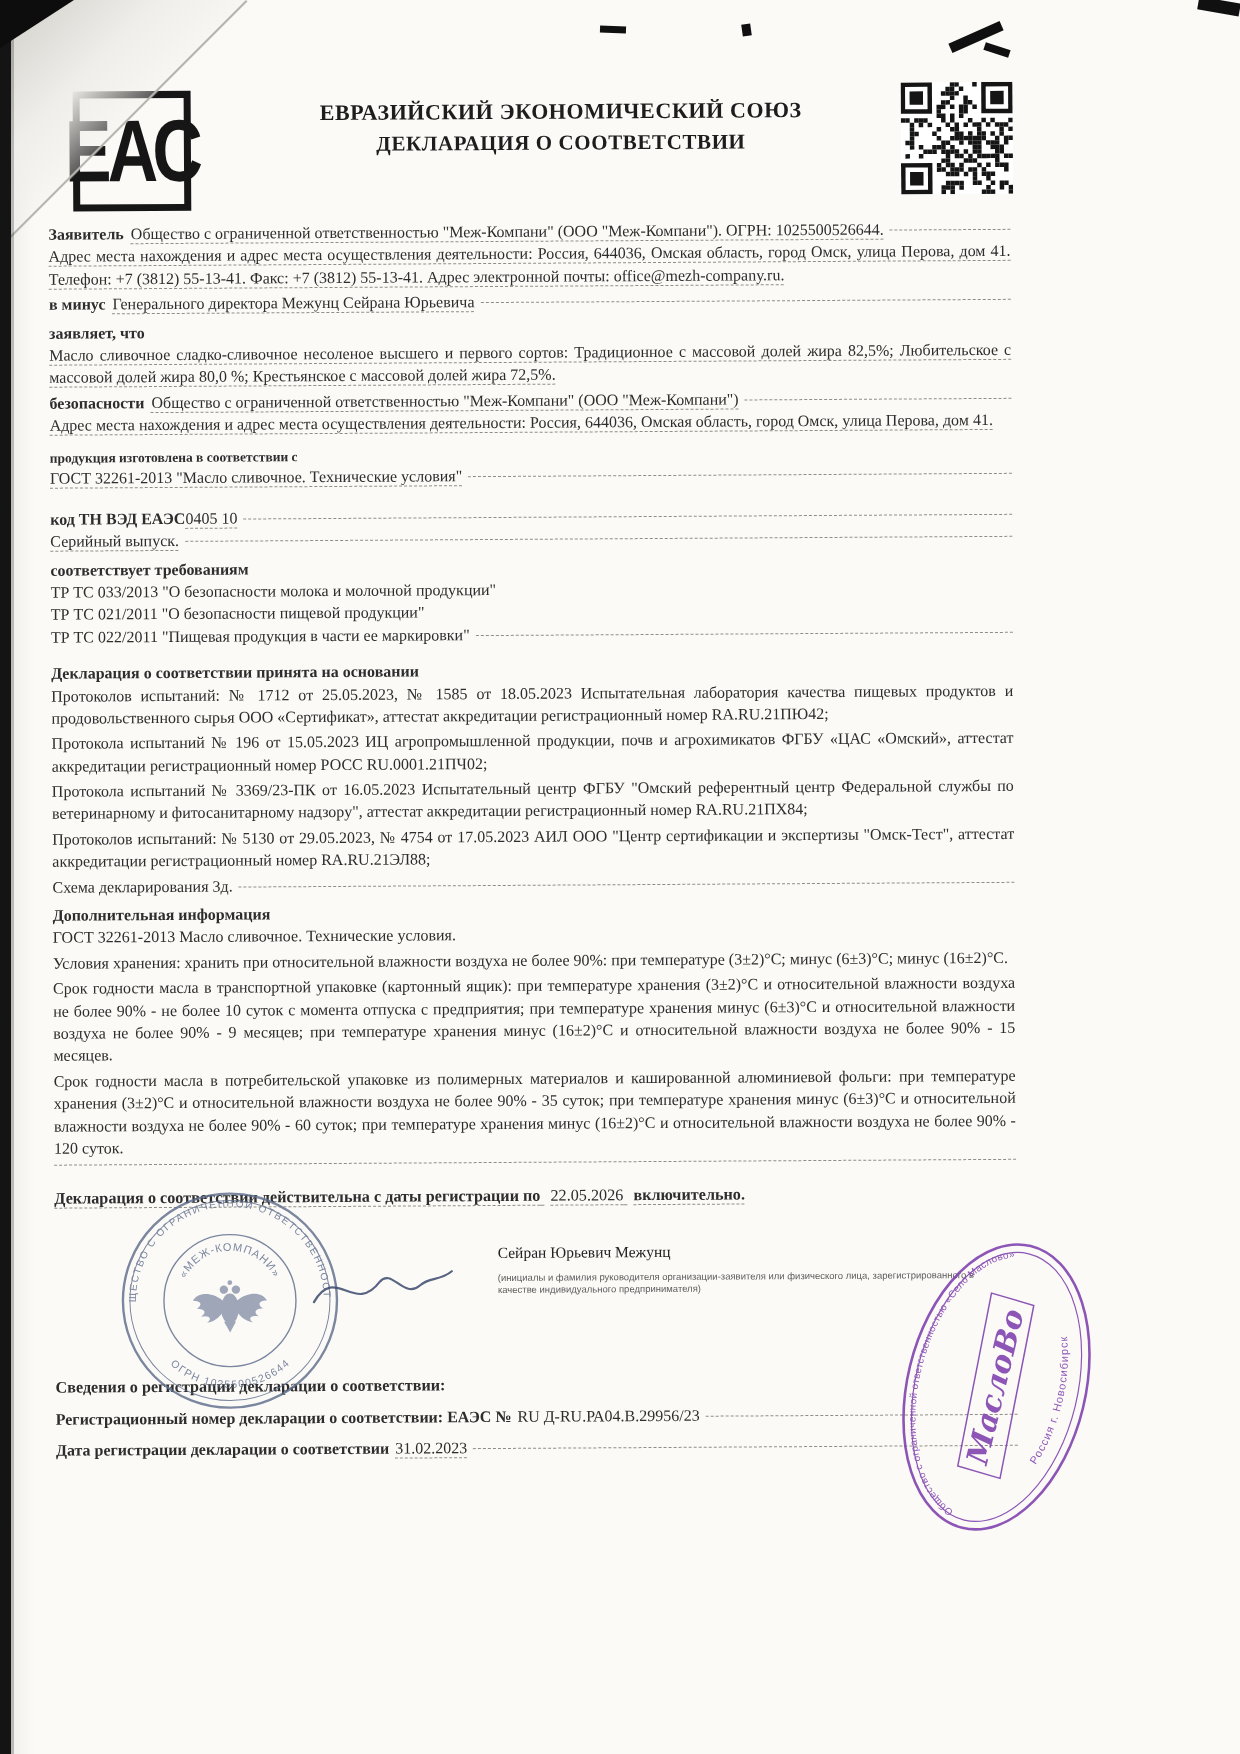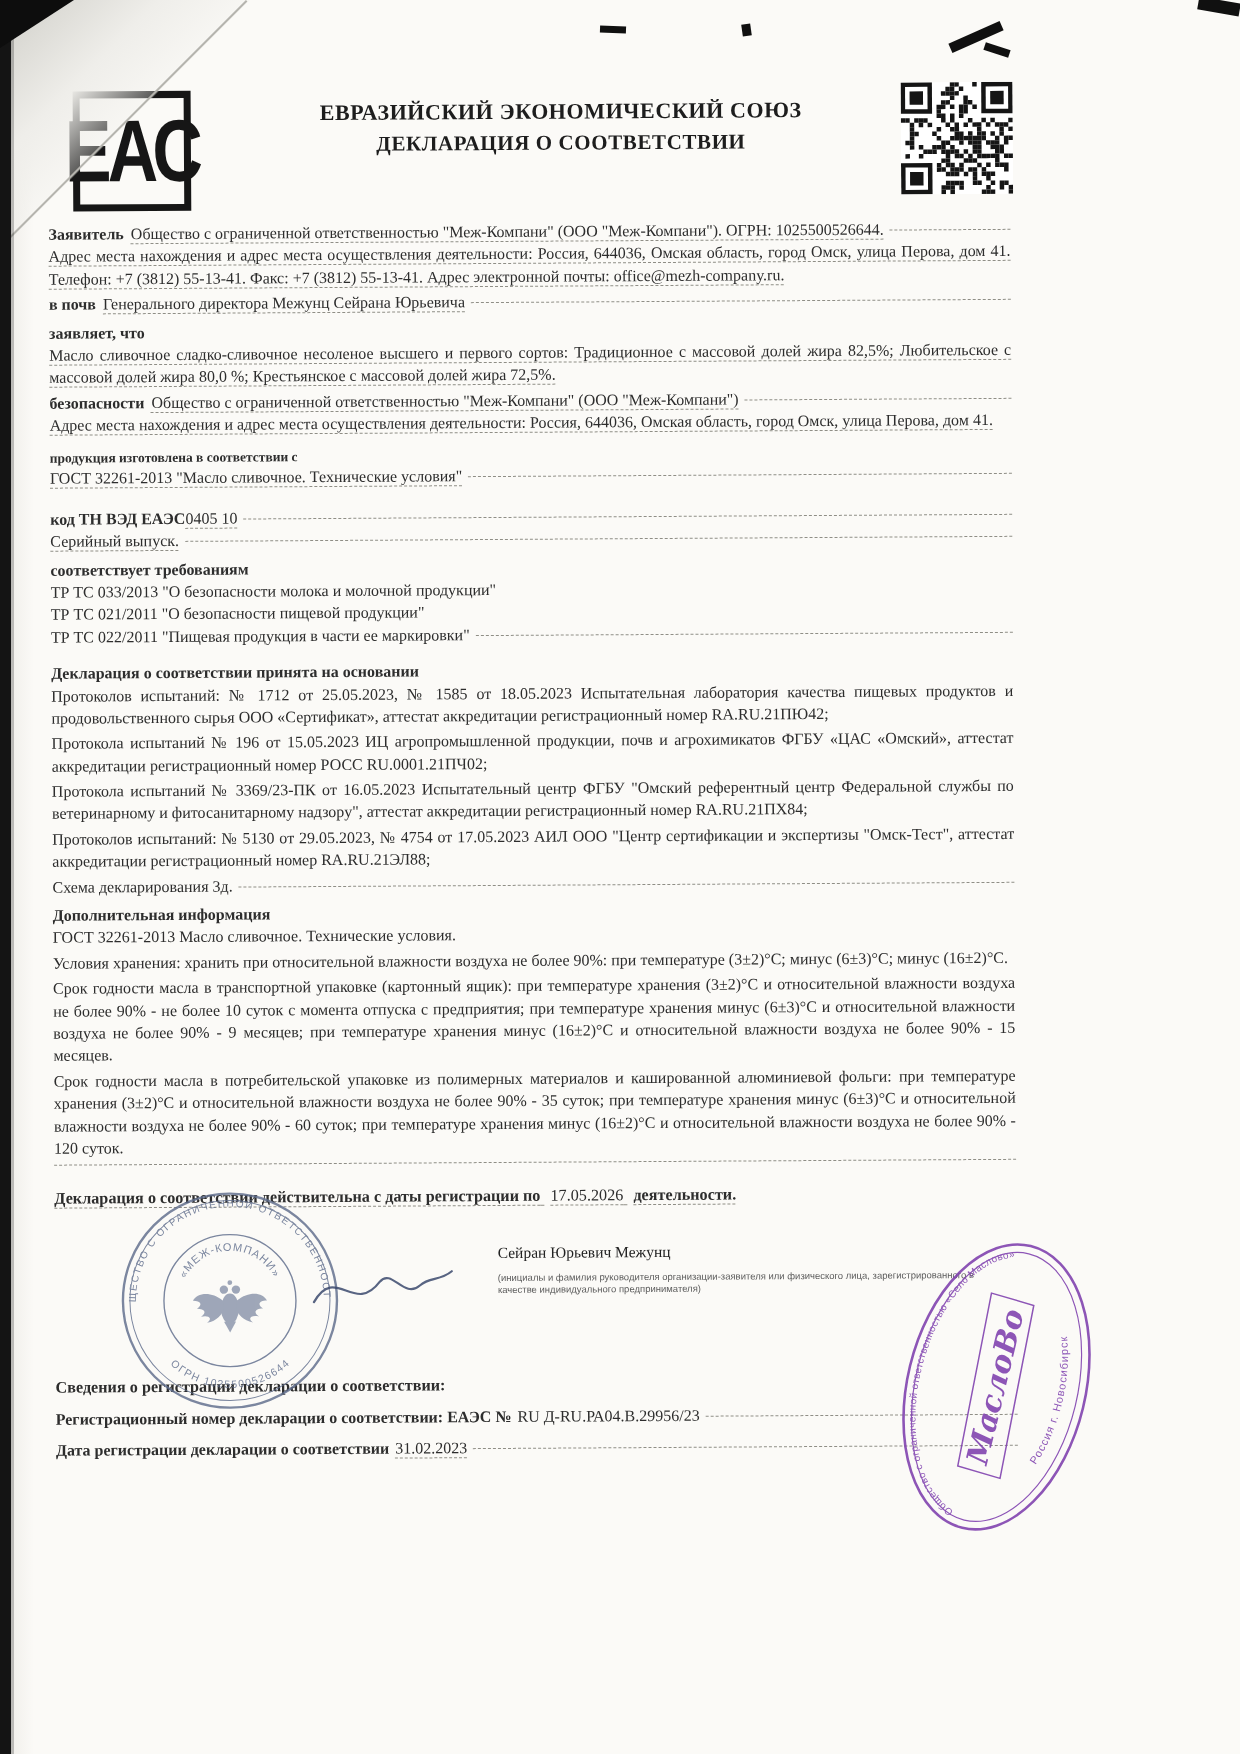--- a/index.html
+++ b/index.html
@@ -268,21 +268,21 @@
 
       <div class="row">
         <span class="b lbl">Заявитель</span>
         <span class="u">Общество с ограниченной ответственностью "Меж-Компани" (ООО "Меж-Компани").  ОГРН: 1025500526644.</span>
         <span class="fill"></span>
       </div>
 
       <p class="para u">Адрес места нахождения и адрес места осуществления деятельности: Россия, 644036, Омская область, город Омск, улица Перова, дом 41. Телефон: +7 (3812) 55-13-41. Факс: +7 (3812) 55-13-41. Адрес электронной почты: office@mezh-company.ru.</p>
 
       <div class="row">
-        <span class="b lbl">в почв</span>
+        <span class="b lbl">в минус</span>
         <span class="u">Генерального директора Межунц Сейрана Юрьевича</span>
         <span class="fill"></span>
       </div>
 
       <div class="b mt6">заявляет, что</div>
 
       <p class="para u">Масло сливочное сладко-сливочное несоленое высшего и первого сортов: Традиционное с массовой долей жира 82,5%; Любительское с массовой долей жира 80,0 %; Крестьянское с массовой долей жира 72,5%.</p>
 
       <div class="row">
         <span class="b lbl">безопасности</span>
@@ -330,22 +330,22 @@
 
       <div class="b mt6">Дополнительная информация</div>
       <p class="para">ГОСТ 32261-2013 Масло сливочное. Технические условия.</p>
       <p class="para">Условия хранения: хранить при относительной влажности воздуха не более 90%: при температуре (3±2)°С; минус (6±3)°С; минус (16±2)°С.</p>
       <p class="para">Срок годности масла в транспортной упаковке (картонный ящик): при температуре хранения (3±2)°С и относительной влажности воздуха не более 90%  - не более 10 суток с момента отпуска с предприятия; при температуре хранения минус (6±3)°С и относительной влажности воздуха не более 90% - 9 месяцев; при температуре хранения минус (16±2)°С и относительной влажности воздуха не более 90% - 15 месяцев.</p>
       <p class="para">Срок годности масла в потребительской упаковке из полимерных материалов и кашированной алюминиевой фольги: при температуре хранения (3±2)°С и относительной влажности воздуха не более 90% - 35 суток; при температуре хранения минус (6±3)°С и относительной влажности воздуха не более 90% - 60 суток; при температуре хранения минус (16±2)°С и относительной влажности воздуха не более 90% - 120 суток.</p>
       <div class="dashline"></div>
 
       <div class="validity b u">
         <span>Декларация о соответствии действительна с даты регистрации по</span>
-        <span class="gap-l" style="font-weight:normal;">17.05.2026</span>
-        <span class="gap-l">деятельности.</span>
+        <span class="gap-l" style="font-weight:normal;">22.05.2026</span>
+        <span class="gap-l">включительно.</span>
       </div>
 
       <div class="sig-block">
         <div class="sig-name">Сейран Юрьевич Межунц</div>
         <div class="sig-caption">(инициалы и фамилия руководителя организации-заявителя или физического лица, зарегистрированного в качестве индивидуального предпринимателя)</div>
       </div>
 
       <div class="b reg-heading">Сведения о регистрации декларации о соответствии:</div>
 
       <div class="row reg-row">

